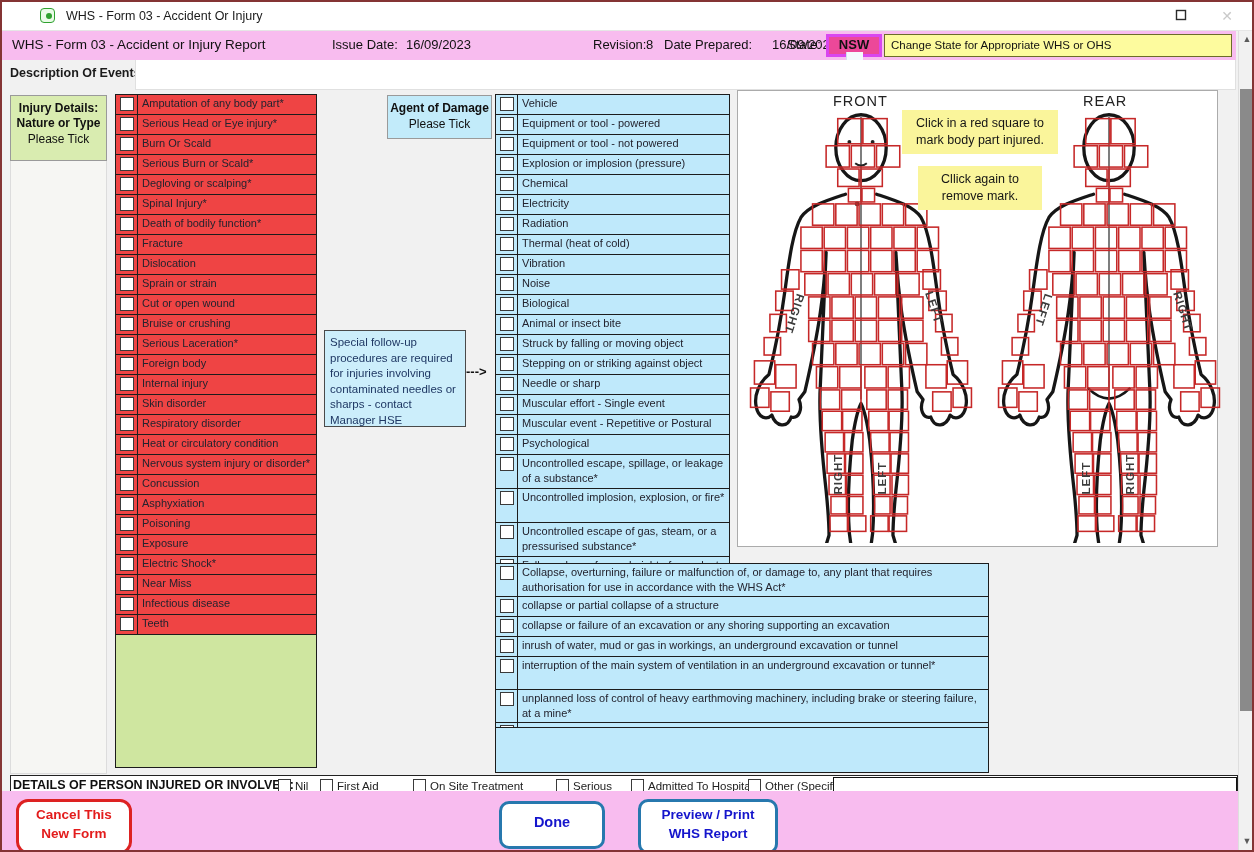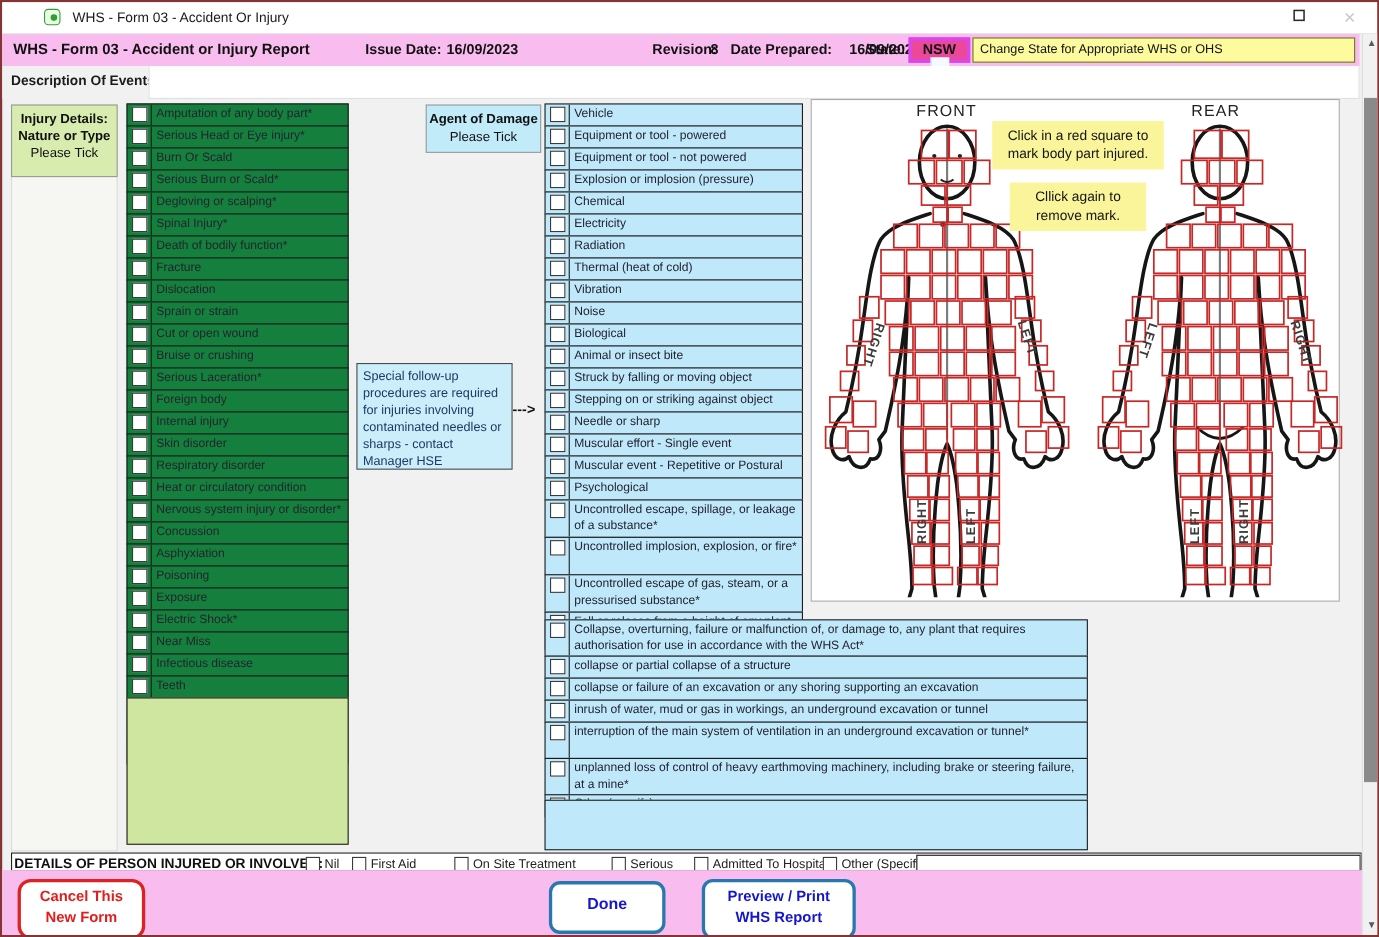--- a/index.html
+++ b/index.html
@@ -4,21 +4,21 @@
 <style>
   html,body{margin:0;padding:0;background:#cfcfcf;font-family:"Liberation Sans",sans-serif;}
   #window{position:relative;width:1254px;height:852px;background:#f1f1f1;border:2px solid #843434;box-sizing:border-box;overflow:hidden;}
   .abs{position:absolute;box-sizing:border-box;}
   
   #titlebar{left:0;top:0;width:1250px;height:29px;background:#ffffff;border-bottom:1px solid #e6e6e6;}
   #title-text{left:64px;top:7px;font-size:12.5px;color:#1a1a1a;}
   .winbtn{top:6px;width:18px;height:16px;text-align:center;line-height:16px;}
   
   #pinkbar{left:0;top:29px;width:1234px;height:29px;background:#f8bcef;}
-  .hdr{position:absolute;top:6px;font-weight:bold;font-size:13px;color:#111;white-space:nowrap;}
+  .hdr{position:absolute;top:6px;font-weight:normal;font-size:13px;color:#111;white-space:nowrap;}
   #state-select{left:824px;top:3px;width:56px;height:23px;background:#ec4899;border:3px solid #d946ef;display:flex;align-items:center;flex-direction:column;}
   #state-select .val{flex:1;text-align:center;font-weight:bold;font-size:13px;color:#111;}
   #state-select .chev{width:16px;height:100%;border-left:1px solid #cfe3ef;color:#4a6f8a;font-size:9px;line-height:22px;text-align:center;background:#f4fafd;}
   #state-note{left:882px;top:3px;width:348px;height:23px;background:#fdfb9e;border:1px solid #6b6b2a;font-size:11.5px;color:#111;line-height:21px;padding-left:6px;white-space:nowrap;overflow:hidden;}
   
   #desc-row{left:0;top:58px;width:1234px;height:30px;background:#f1f1f1;}
   #desc-label{left:8px;top:6px;font-weight:bold;font-size:12.5px;color:#1b1b1b;}
   #desc-input{left:133px;top:0px;width:1101px;height:30px;background:#fff;border:1px solid #e0e0e0;border-top:none;}
   
   #left-col{left:8px;top:93px;width:97px;height:679px;background:#f6f6f3;border:1px solid #dcdcdc;}
@@ -27,21 +27,21 @@
   #injury-header .n{font-size:12px;line-height:17px;}
   
   .list{position:absolute;}
   .row{position:relative;display:flex;align-items:flex-start;border:1px solid #1c1c1c;margin-top:-1px;height:19px;overflow:hidden;}
   .row.wrap{height:33px;}
   .cbcell{width:21px;align-self:stretch;border-right:1px solid #1c1c1c;display:flex;align-items:flex-start;justify-content:center;padding-top:2px;flex:none;}
   .cb{width:12px;height:12px;background:#fff;border:1.4px solid #3a3a3a;display:block;}
   .row-label{font-size:11px;line-height:15px;color:#23232e;padding:1px 3px 0 4px;white-space:nowrap;}
   .row.wrap .row-label{white-space:normal;}
   #injury-list{left:113px;top:93px;width:202px;}
-  #injury-list .row{background:#15803d;}
+  #injury-list .row{background:#ef4444;}
   #injury-blank{left:113px;top:632px;width:202px;height:134px;background:#cfe6a0;border:1px solid #1c1c1c;}
   #agent-header{left:385px;top:93px;width:105px;height:44px;background:#c2ebfa;border:1px solid #9a9a9a;text-align:center;color:#101010;padding-top:4px;}
   #agent-header .b{font-weight:bold;font-size:12px;line-height:16px;}
   #agent-header .n{font-size:12px;line-height:17px;}
   #agent-note{left:322px;top:328px;width:142px;height:97px;background:#cceefb;border:1px solid #4a4a4a;font-size:11.5px;line-height:15.5px;color:#1f3864;padding:4px 5px;}
   #agent-arrow{left:464px;top:362px;font-weight:bold;font-size:13px;color:#111;}
   #agent-list{left:493px;top:93px;width:235px;}
   #agent-list .row{background:#bfe9fb;}
   #agent-list-wide{left:493px;top:562px;width:494px;}
   #agent-list-wide .row{background:#bfe9fb;height:19px;}

